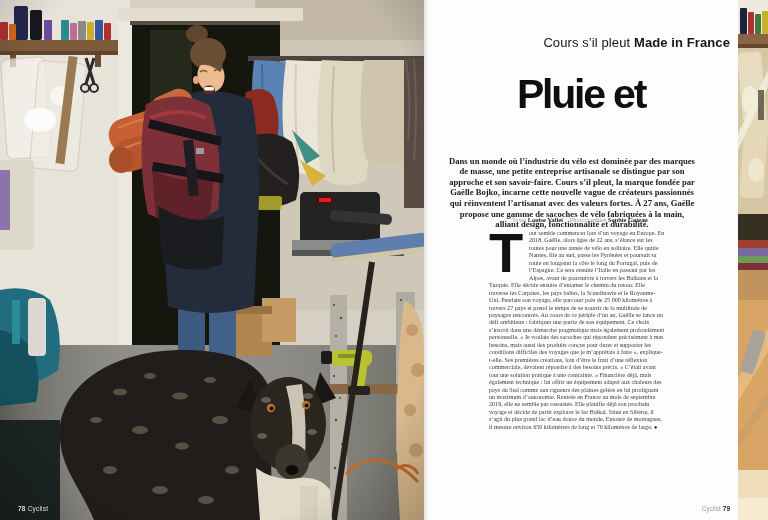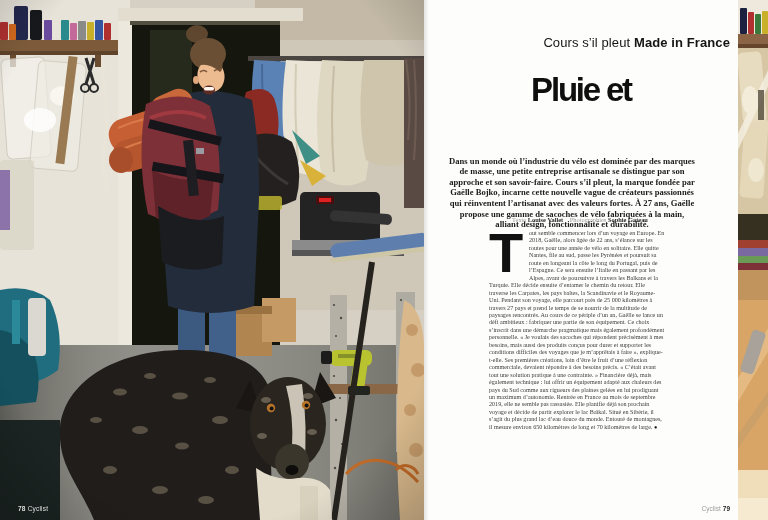--- a/index.html
+++ b/index.html
@@ -17,21 +17,21 @@
   
   .right-page{position:absolute;left:424px;top:0;width:344px;height:520px;background:#fdfdfc;}
   .right-page::before{content:"";position:absolute;left:0;top:0;width:5px;height:100%;
        background:linear-gradient(90deg,rgba(0,0,0,.10),rgba(0,0,0,0));pointer-events:none;}
   .kicker{position:absolute;top:6px;right:38px;font-size:13px;color:#151515;letter-spacing:.1px;margin-top:29px;}
   .kicker .bold{font-weight:bold;}
   .strip{position:absolute;right:0;top:0;width:30px;height:520px;overflow:hidden;}
 
   .headline{position:absolute;top:44px;left:16px;right:46px;text-align:center;
       font-family:"Liberation Sans",sans-serif;font-weight:bold;color:#0f0f0f;
-      font-size:33px;line-height:47px;letter-spacing:-2.2px;}
+      font-size:41px;line-height:47px;letter-spacing:-2.2px;}
   .standfirst{position:absolute;top:147px;left:24px;right:72px;text-align:center;
       font-family:"Liberation Serif",serif;font-weight:bold;font-size:8.6px;line-height:10.6px;
       color:#1c1c1c;}
   .byline{position:absolute;top:216px;left:24px;right:56px;text-align:center;
       font-family:"Liberation Serif",serif;font-size:6.4px;color:#9a9a9a;}
   .byline .name{font-weight:bold;color:#2a2a2a;}
   .byline .sep{display:inline-block;width:5px;}
 
   .article{position:absolute;top:230px;left:65px;width:176px;height:268px;
       font-family:"Liberation Serif",serif;font-size:6.1px;line-height:7.45px;

